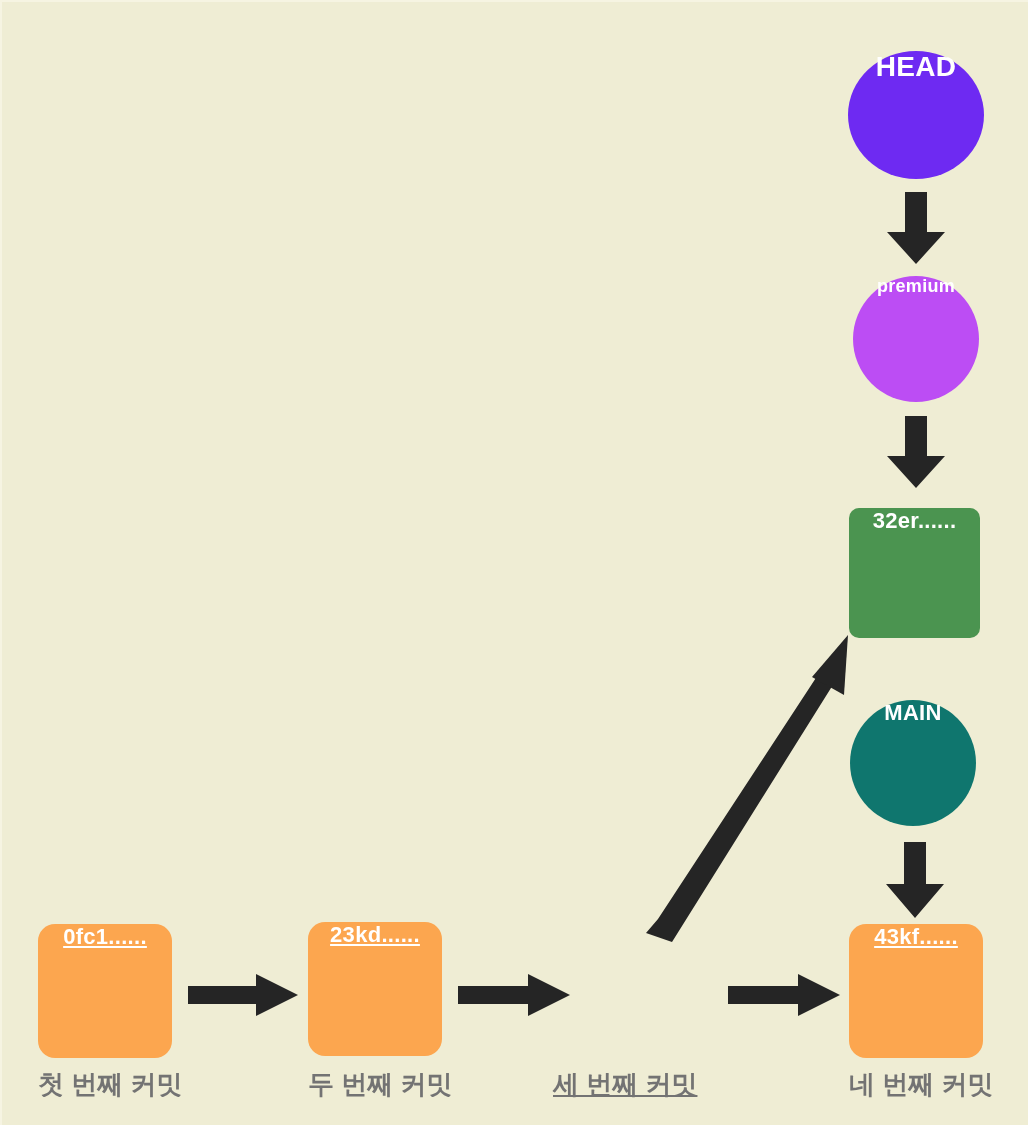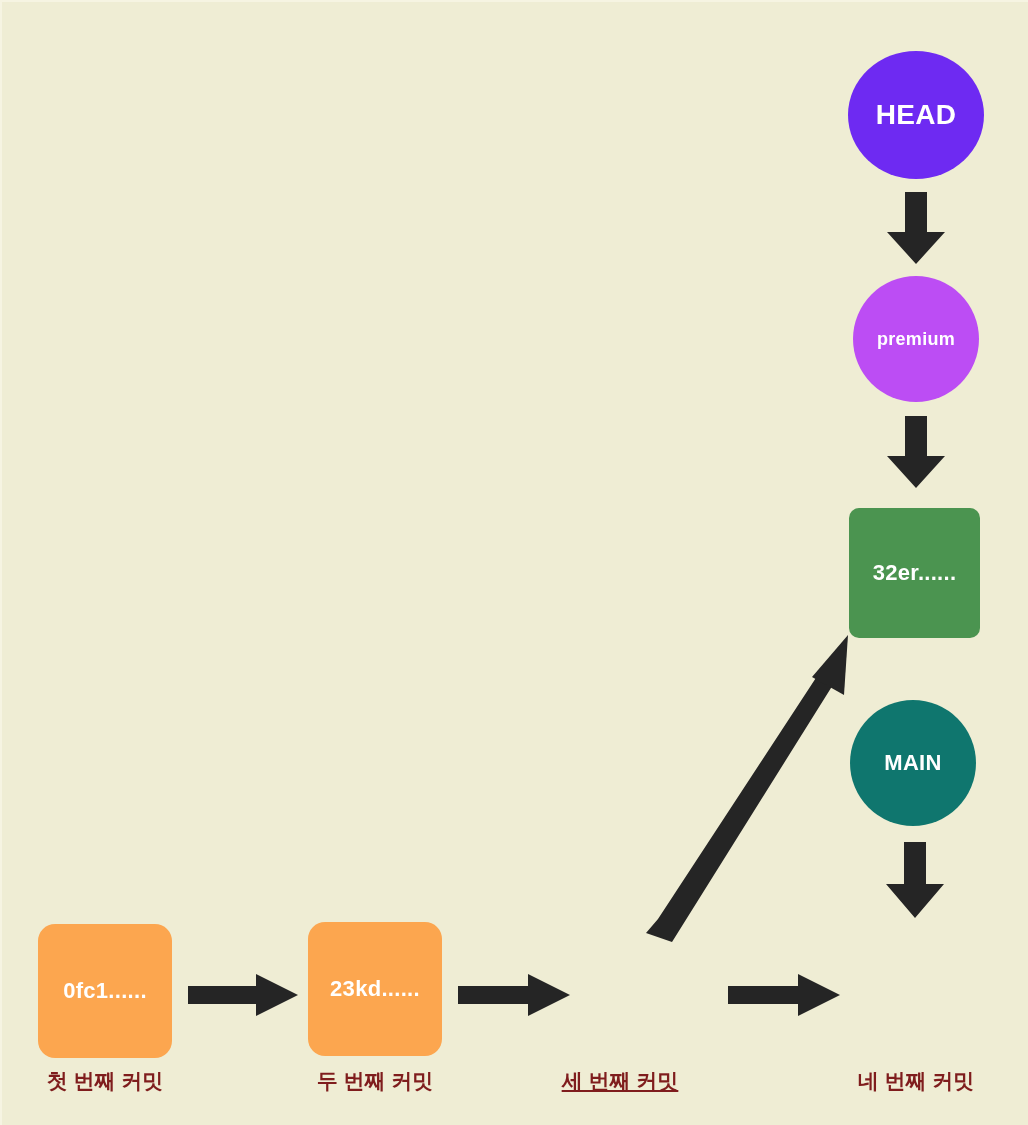--- a/index.html
+++ b/index.html
@@ -20,35 +20,36 @@
     background: #EFEDD4;
     border-top: 2px solid #F6F4E2;
     border-left: 2px solid #F6F4E2;
     box-sizing: border-box;
   }
 
   
   .node {
     position: absolute;
     display: flex;
-    align-items: center;
+    align-items: flex-start;
     justify-content: center;
     color: #FFFFFF;
     font-weight: bold;
     letter-spacing: 0.3px;
     text-align: center;
     box-sizing: border-box;
     user-select: none;
   }
   .commit-box {
     width: 134px;
     height: 134px;
     border-radius: 17px;
     background: #FCA64F;
     font-size: 22px;
+    text-decoration: underline;
   }
   .branch-box {
     width: 131px;
     height: 130px;
     border-radius: 10px;
     background: #4B9450;
     font-size: 22px;
   }
   .ref-circle {
     border-radius: 50%;
@@ -68,22 +69,22 @@
   .main-circle {
     width: 126px;
     height: 126px;
     background: #0f766e;
     font-size: 22px;
   }
 
   
   .caption {
     position: absolute;
-    color: #7f1d1d;
-    font-size: 21px;
+    color: #737373;
+    font-size: 26px;
     font-weight: bold;
     white-space: nowrap;
     text-align: center;
     user-select: none;
   }
 
   
   .arrow-svg {
     position: absolute;
     overflow: visible;
@@ -149,15 +150,18 @@
   <svg class="arrow-svg" style="left:456px; top:972px;" width="112" height="42" viewBox="0 0 112 42">
     <polygon class="arrow-fill" points="0,12 70,12 70,0 112,21 70,42 70,30 0,30"></polygon>
   </svg>
 
   <div class="caption" style="left:551px; top:1065px; width:134px;text-decoration:underline;">세 번째 커밋</div>
 
   <svg class="arrow-svg" style="left:726px; top:972px;" width="112" height="42" viewBox="0 0 112 42">
     <polygon class="arrow-fill" points="0,12 70,12 70,0 112,21 70,42 70,30 0,30"></polygon>
   </svg>
 
+  <div class="node commit-box" style="left:847px; top:922px;">
+    <span>43kf......</span>
+  </div>
   <div class="caption" style="left:847px; top:1065px; width:134px;text-align:center;">네 번째 커밋</div>
 
 </div>
 
 </body></html>

